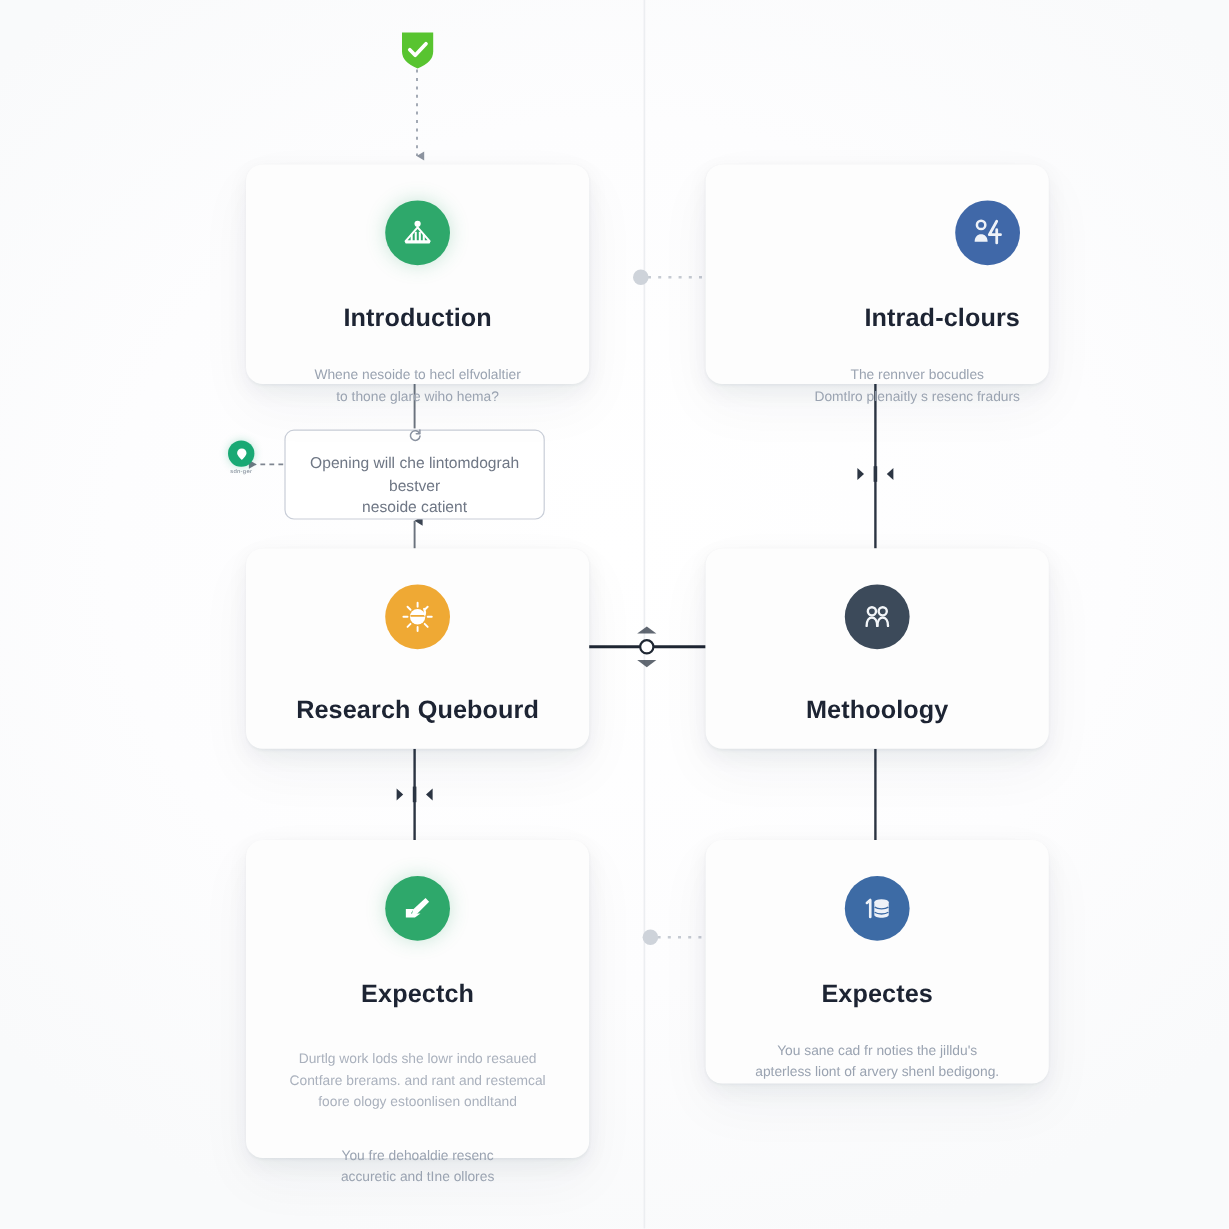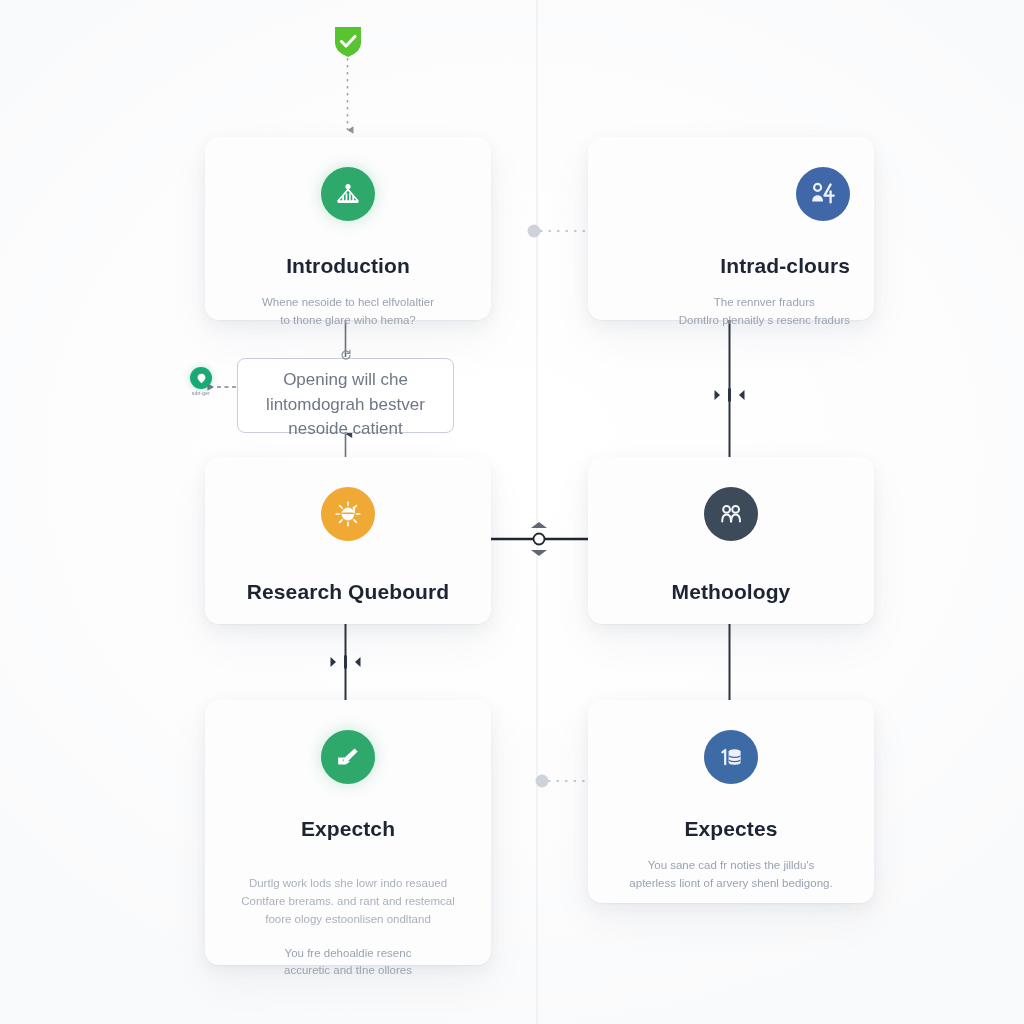--- a/index.html
+++ b/index.html
@@ -60,20 +60,21 @@
   }
   .card-icon svg { display: block; }
   .card-title {
     font-size: 21px;
     font-weight: 600;
     color: #1d2433;
     letter-spacing: 0.1px;
     line-height: 1.2;
   }
   .card-sub {
+    margin-top: 11px;
     font-size: 11.5px;
     line-height: 1.55;
     color: #9aa3b1;
     max-width: 240px;
     font-weight: 400;
   }
   .card-sub.second {
     margin-top: 18px;
     color: #aab1bd;
     max-width: 250px;
@@ -102,21 +103,21 @@
     border-radius: 8px;
     box-sizing: border-box;
     display: flex;
     flex-direction: column;
     align-items: center;
     justify-content: center;
     padding: 6px 12px 8px 12px;
   }
   .note-icon { margin-bottom: 3px; color: #8b93a1; }
   .note-text {
-    font-size: 17px;
+    font-size: 13px;
     line-height: 1.45;
     color: #6f7785;
     text-align: center;
   }
 
   
   #shield-badge {
     position: absolute;
     left: 333px;
     top: 25px;
@@ -261,21 +262,21 @@
     <div class="card-icon" style="background:#4068a8;">
       <svg width="30" height="30" viewBox="0 0 30 30" xmlns="http://www.w3.org/2000/svg">
         <circle cx="9.6" cy="8.4" r="3.5" fill="none" stroke="#eef2f8" stroke-width="2.1"></circle>
         <path d="M4.2 22.4 C4.2 18.4 6.6 16.2 9.6 16.2 C12.6 16.2 15 18.4 15 22.4 Z" fill="#eef2f8"></path>
         <path d="M22.6 5.4 L16.4 16.6 L25.8 16.6" fill="none" stroke="#eef2f8" stroke-width="2.3" stroke-linejoin="round" stroke-linecap="round"></path>
         <path d="M22.6 12.4 L22.6 23.4" fill="none" stroke="#eef2f8" stroke-width="2.3" stroke-linecap="round"></path>
       </svg>
     </div>
     <div class="card-title">Intrad-clours</div>
     <div class="card-sub">
-      <span>The rennver fradurs</span><br>
+      <span>The rennver bocudles</span><br>
       <span>Domtlro plenaitly s resenc fradurs</span>
     </div>
   </div>
 
   <div class="card" id="card-research-q">
     <div class="card-icon" style="background:#efa934;">
       <svg width="30" height="30" viewBox="0 0 30 30" xmlns="http://www.w3.org/2000/svg">
         <g stroke="#ffffff" stroke-width="1.6" stroke-linecap="round">
           <line x1="15" y1="3.2" x2="15" y2="6.6"></line>
           <line x1="15" y1="23.4" x2="15" y2="26.8"></line>

